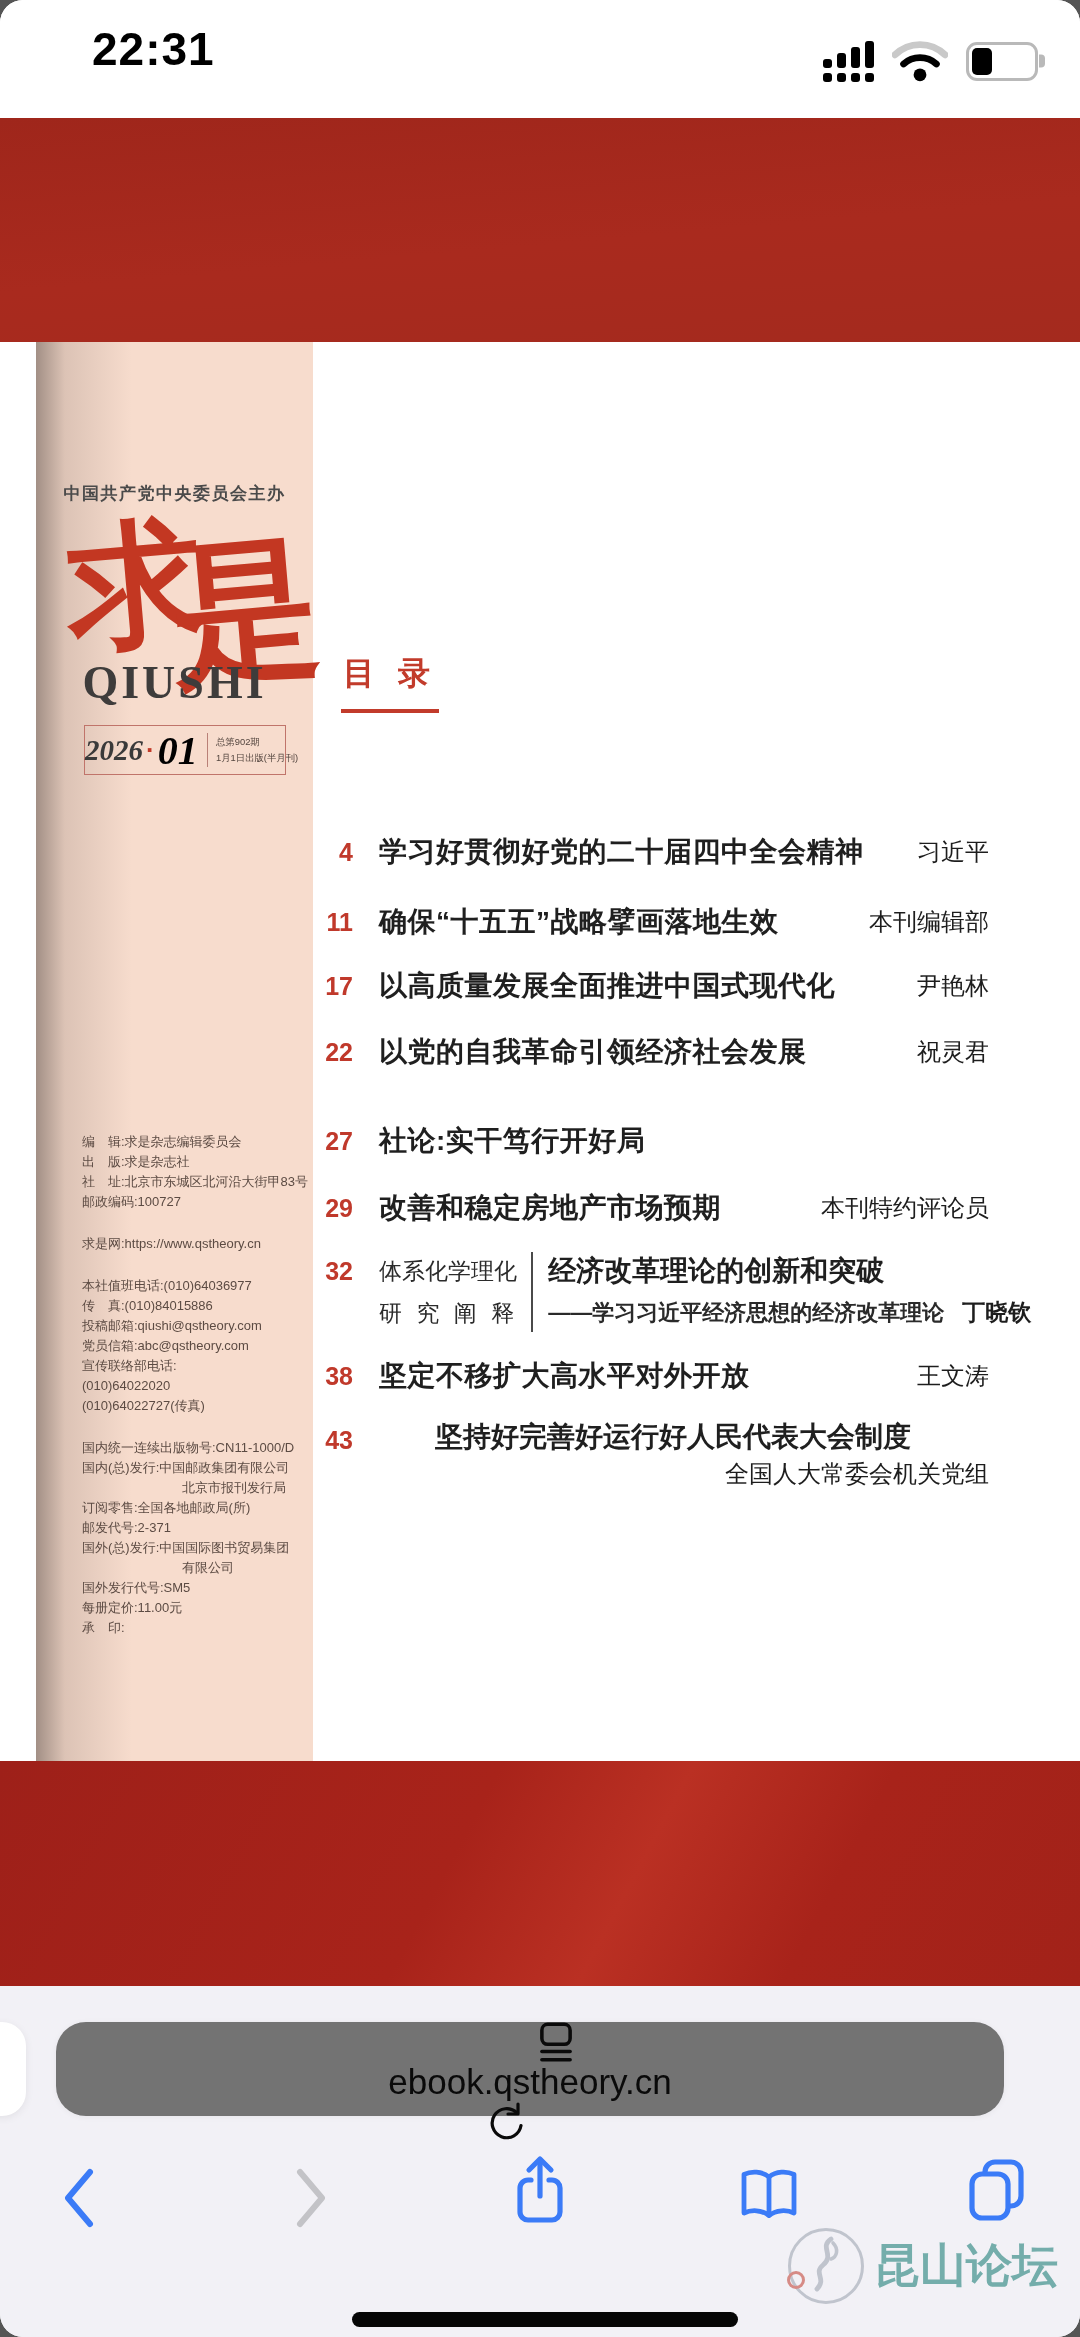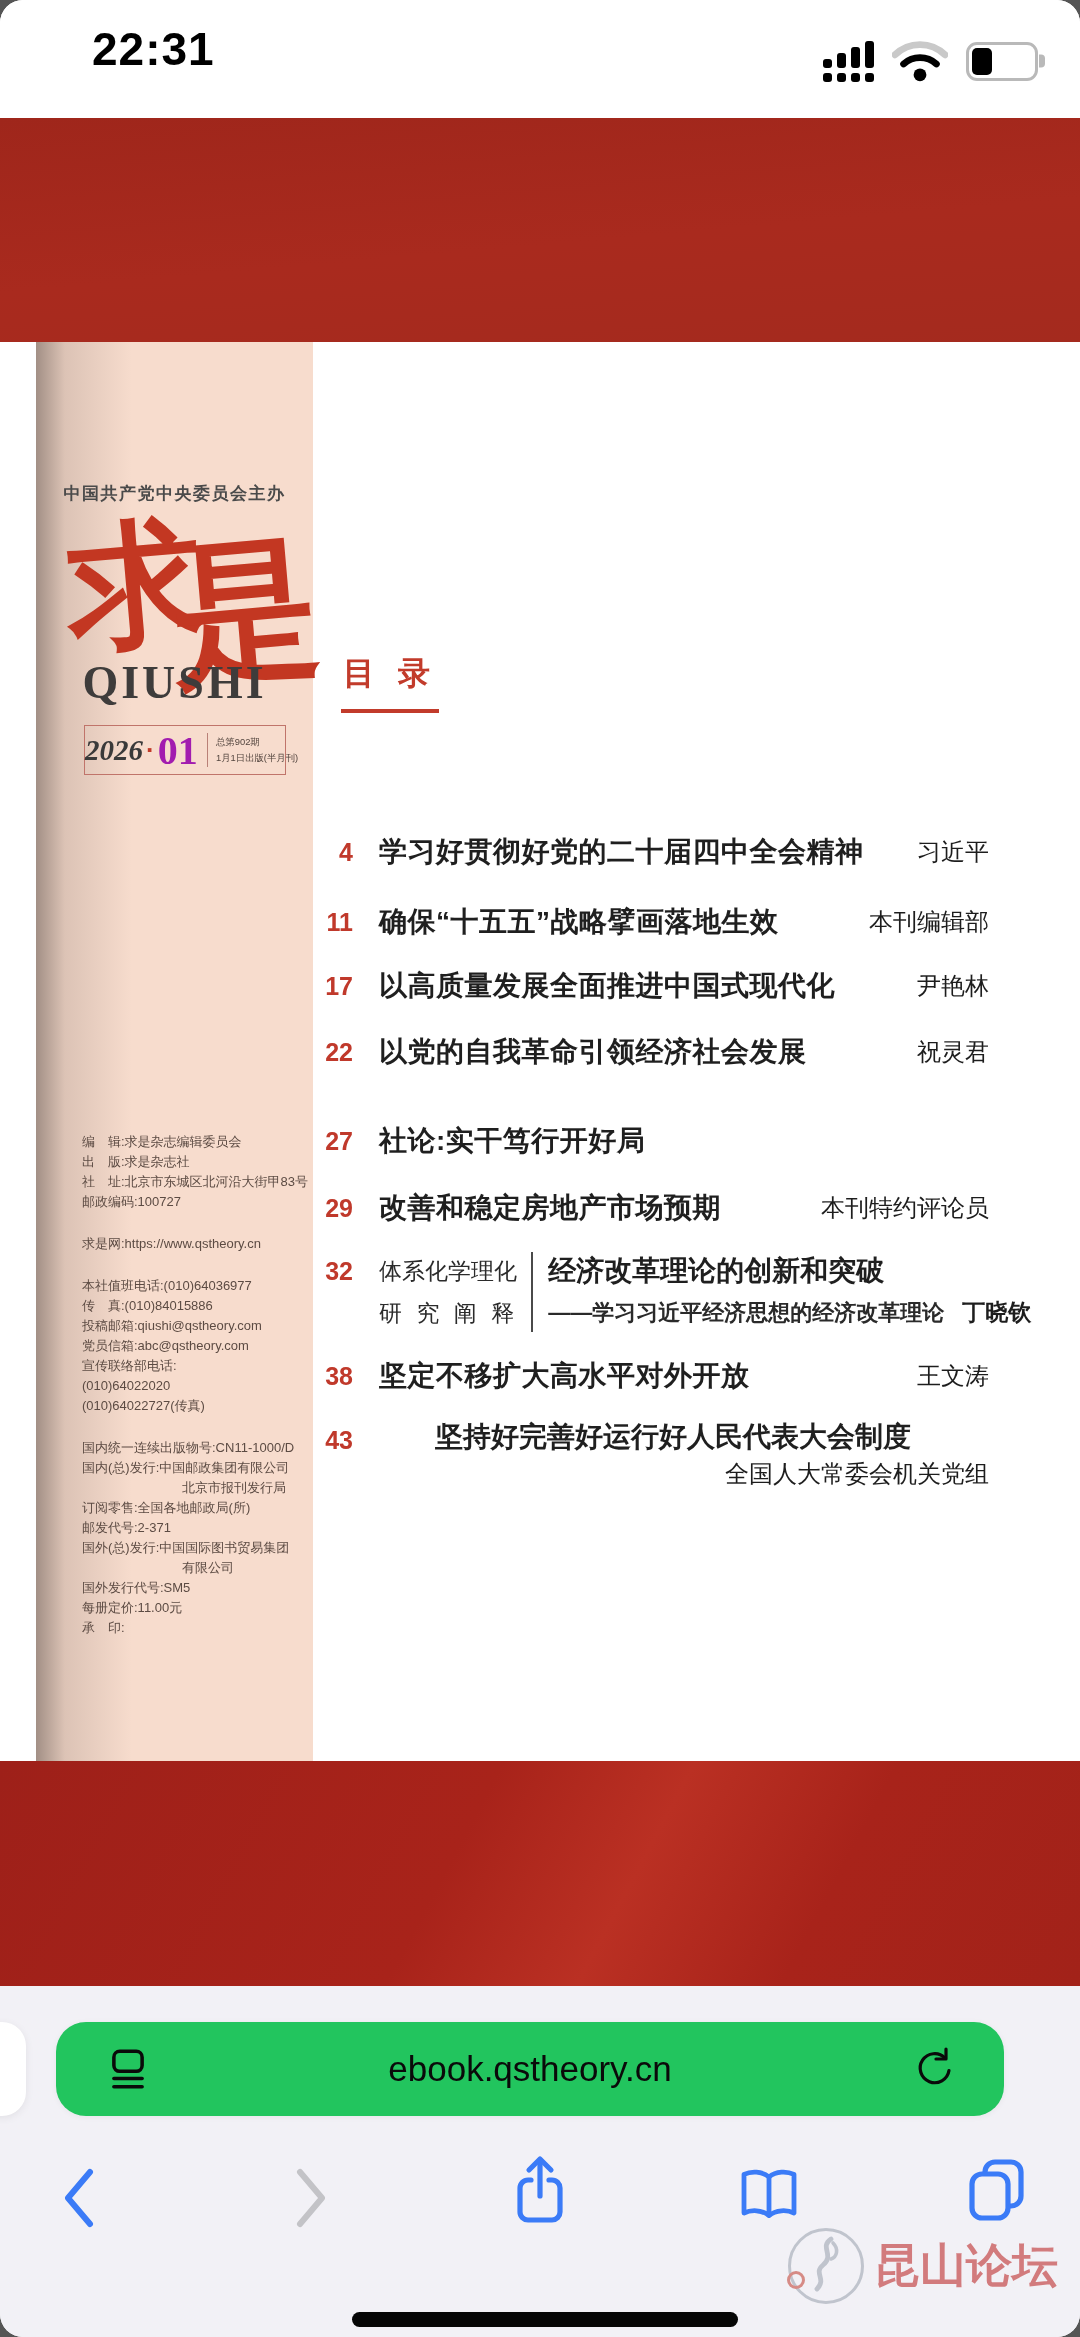--- a/index.html
+++ b/index.html
@@ -34,21 +34,21 @@
   .logo-cn{position:absolute;left:32px;top:168px;width:226px;height:202px;color:#c33722;
             font-family:"Liberation Serif",serif;font-weight:700;transform:rotate(-5deg);}
   .logo-cn .qz1{position:absolute;left:2px;top:4px;font-size:136px;line-height:1;}
   .logo-cn .qz2{position:absolute;left:102px;top:32px;font-size:150px;line-height:1;}
   .logo-en{position:absolute;left:0;top:314px;width:100%;text-align:center;font-family:"Liberation Serif",serif;
             font-weight:700;font-size:46px;color:#3e3c3b;letter-spacing:3px;}
   .issue-box{position:absolute;left:48px;top:383px;width:202px;height:50px;border:1px solid #c0746a;
             display:flex;align-items:center;box-sizing:border-box;}
   .iy{font-family:"Liberation Serif",serif;font-style:italic;font-weight:700;font-size:29px;color:#3a3a3a;white-space:nowrap;}
   .idot{color:#c23a28;font-weight:700;font-size:26px;margin:0 3px;}
-  .ino{font-family:"Liberation Serif",serif;font-weight:800;font-size:40px;color:#a21caf;white-space:nowrap;}
+  .ino{font-family:"Liberation Serif",serif;font-style:italic;font-weight:800;font-size:40px;color:#000000;white-space:nowrap;}
   .ibar{width:1px;height:34px;background:#b98077;margin:0 8px 0 9px;flex:none;}
   .icol{display:flex;flex-direction:column;gap:4px;transform:scale(.72);transform-origin:left center;}
   .icol div{font-size:13px;color:#53453e;white-space:nowrap;}
 
   .sidebar-info{position:absolute;left:46px;top:790px;right:4px;font-size:13px;line-height:20px;
             color:#5c4b43;font-weight:500;}
   .info-line{white-space:nowrap;}
   .info-line.gap{margin-top:22px;}
   .info-line.indent{padding-left:100px;}
 
@@ -70,30 +70,30 @@
   .col-main .sub .au{padding-left:0;margin-left:18px;font-size:23px;}
   .col43{flex:1;line-height:35px;}
   .col43 .bt{font-size:28px;font-weight:700;color:#1f1f1f;white-space:nowrap;}
   .col43 .bt2{padding-left:56px;}
   .col43 .au-line{text-align:right;font-family:"Liberation Serif",serif;font-size:24px;color:#1d1d1d;margin-top:3px;}
 
   
   .chrome{position:absolute;top:1986px;left:0;right:0;height:351px;background:#f2f1f6;}
   .tab-sliver{position:absolute;left:-22px;top:36px;width:48px;height:94px;background:#fff;border-radius:26px;
             box-shadow:0 2px 8px rgba(0,0,0,.07);}
-  .urlbar{position:absolute;left:56px;top:36px;width:948px;height:94px;background:#22c55e;border-radius:30px;
-            display:flex;align-items:center;box-shadow:0 1px 6px rgba(0,0,0,.05);}
+  .urlbar{position:absolute;left:56px;top:36px;width:948px;height:94px;background:#737373;border-radius:30px;
+            display:flex;align-items:center;box-shadow:0 1px 6px rgba(0,0,0,.05);flex-direction:column;}
   .urlbar .lic{margin-left:52px;flex:none;display:flex;}
   .urlbar .ric{margin-right:50px;flex:none;display:flex;}
   .url-text{flex:1;text-align:center;font-size:35px;color:#0a0a0a;}
   .tb{position:absolute;top:182px;}
   .wm{position:absolute;left:788px;top:242px;display:flex;align-items:center;gap:10px;opacity:.55;}
   .wm-circle{position:relative;width:70px;height:70px;border:3px solid #98a0ad;border-radius:50%;flex:none;}
   .wm-seal{position:absolute;left:-4px;bottom:12px;width:12px;height:12px;border:3px solid #c0392b;border-radius:50%;}
-  .wm-text{font-size:46px;font-weight:700;color:#b91c1c;white-space:nowrap;}
+  .wm-text{font-size:46px;font-weight:700;color:#0f766e;white-space:nowrap;}
   .home-indicator{position:absolute;left:352px;top:326px;width:386px;height:15px;border-radius:8px;background:#060606;}
   svg{display:block;}
 </style>
 </head>
 <body>
 
 <div class="screen">
 
   <div class="statusbar">
     <div class="time">22:31</div>

